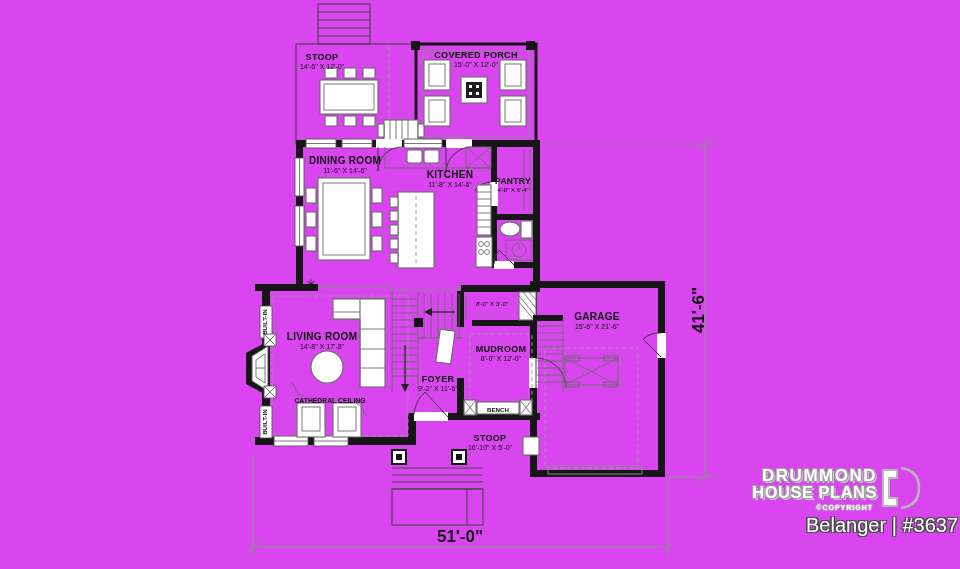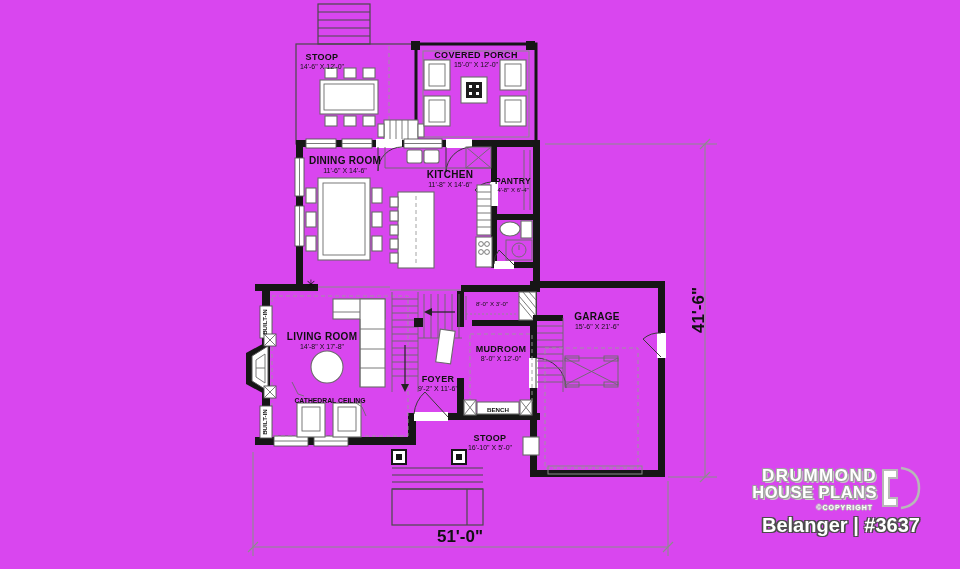--- a/index.html
+++ b/index.html
@@ -25,22 +25,22 @@
   .dimtext{font-size:17px;font-weight:bold;text-anchor:middle;}
   .sym{font-size:13px;text-anchor:middle;}
   
   .logo-line{position:absolute;color:#fff;font-weight:bold;
     text-shadow:-1px -1px 0 #a0a0a0,1px -1px 0 #a0a0a0,-1px 1px 0 #a0a0a0,1px 1px 0 #a0a0a0,2px 2px 0 #c9c9c9;}
   #brand1{left:750px;top:466px;width:127px;font-size:17px;letter-spacing:1.5px;text-align:right;}
   #brand2{left:750px;top:483px;width:127px;font-size:16.5px;letter-spacing:.5px;text-align:right;}
   #brandc{position:absolute;left:750px;top:504px;width:123px;text-align:right;font-size:7px;
           font-weight:bold;color:#fff;letter-spacing:1px;
           text-shadow:-1px 0 0 #b5b5b5,1px 0 0 #b5b5b5,0 -1px 0 #b5b5b5,0 1px 0 #b5b5b5;}
-  #plan-title{position:absolute;left:762px;top:514px;width:196px;text-align:left;font-size:20px;
-          font-weight:bold;color:#fff;
+  #plan-title{position:absolute;left:762px;top:514px;width:196px;text-align:right;font-size:20px;
+          font-weight:normal;color:#fff;
           text-shadow:-1.4px -1.4px 0 #4c4c4c,1.4px -1.4px 0 #4c4c4c,-1.4px 1.4px 0 #4c4c4c,1.4px 1.4px 0 #4c4c4c;}
   #dglyph{position:absolute;left:877px;top:464px;}
 </style>
 </head>
 <body>
 
 <div id="stage">
 <svg width="960" height="569" viewBox="0 0 960 569">
 
   <g>

